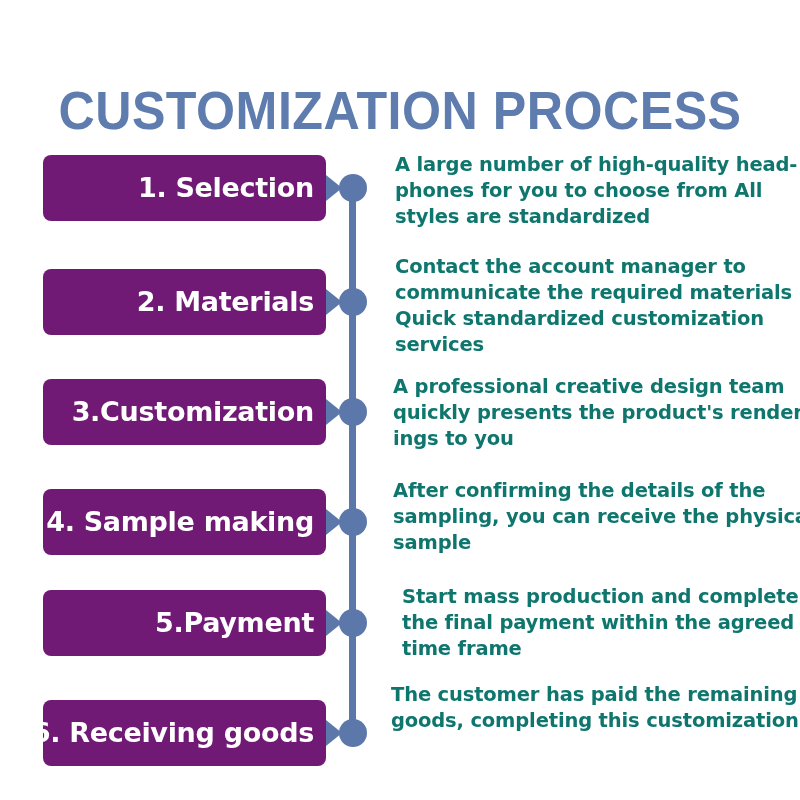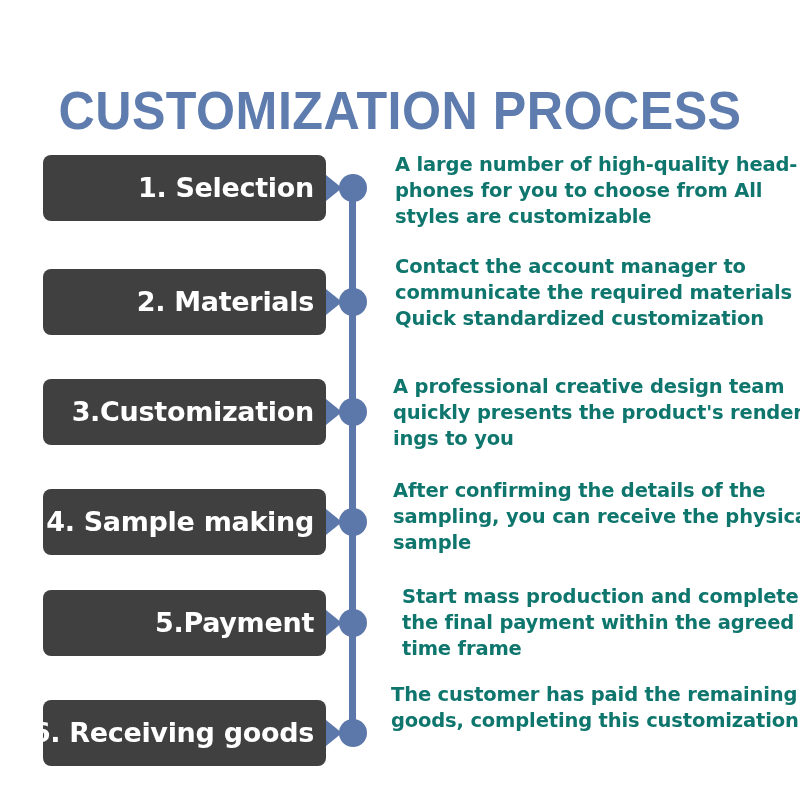--- a/index.html
+++ b/index.html
@@ -65,21 +65,21 @@
     position: absolute;
     left: 0;
     width: 800px;
   }
 
   .step-box {
     position: absolute;
     left: 43px;
     width: 283px;
     height: 66px;
-    background: #404040;
+    background: #701a75;
     border-radius: 8px;
     box-sizing: border-box;
     display: flex;
     align-items: center;
     justify-content: flex-end;
     padding-right: 12px;
   }
 
   .step-label {
     color: #ffffff;
@@ -126,34 +126,35 @@
 
   <div class="step-row">
     <div class="step-box" style="top:155px;">
       <span class="step-label">1. Selection</span>
     </div>
     <div class="step-arrow" style="top:175px;"></div>
     <div class="node-dot" style="top:174px;"></div>
     <div class="desc" style="left:395px; top:152px;">
       <span>A large number of high-quality head-</span>
       <span>phones for you to choose from All</span>
-      <span>styles are customizable</span>
+      <span>styles are standardized</span>
     </div>
   </div>
 
   <div class="step-row">
     <div class="step-box" style="top:269px;">
       <span class="step-label">2. Materials</span>
     </div>
     <div class="step-arrow" style="top:289px;"></div>
     <div class="node-dot" style="top:288px;"></div>
     <div class="desc" style="left:395px; top:254px;">
       <span>Contact the account manager to</span>
       <span>communicate the required materials</span>
       <span>Quick standardized customization</span>
+      <span>services</span>
     </div>
   </div>
 
   <div class="step-row">
     <div class="step-box" style="top:379px;">
       <span class="step-label">3.Customization</span>
     </div>
     <div class="step-arrow" style="top:399px;"></div>
     <div class="node-dot" style="top:398px;"></div>
     <div class="desc" style="left:393px; top:374px;">

